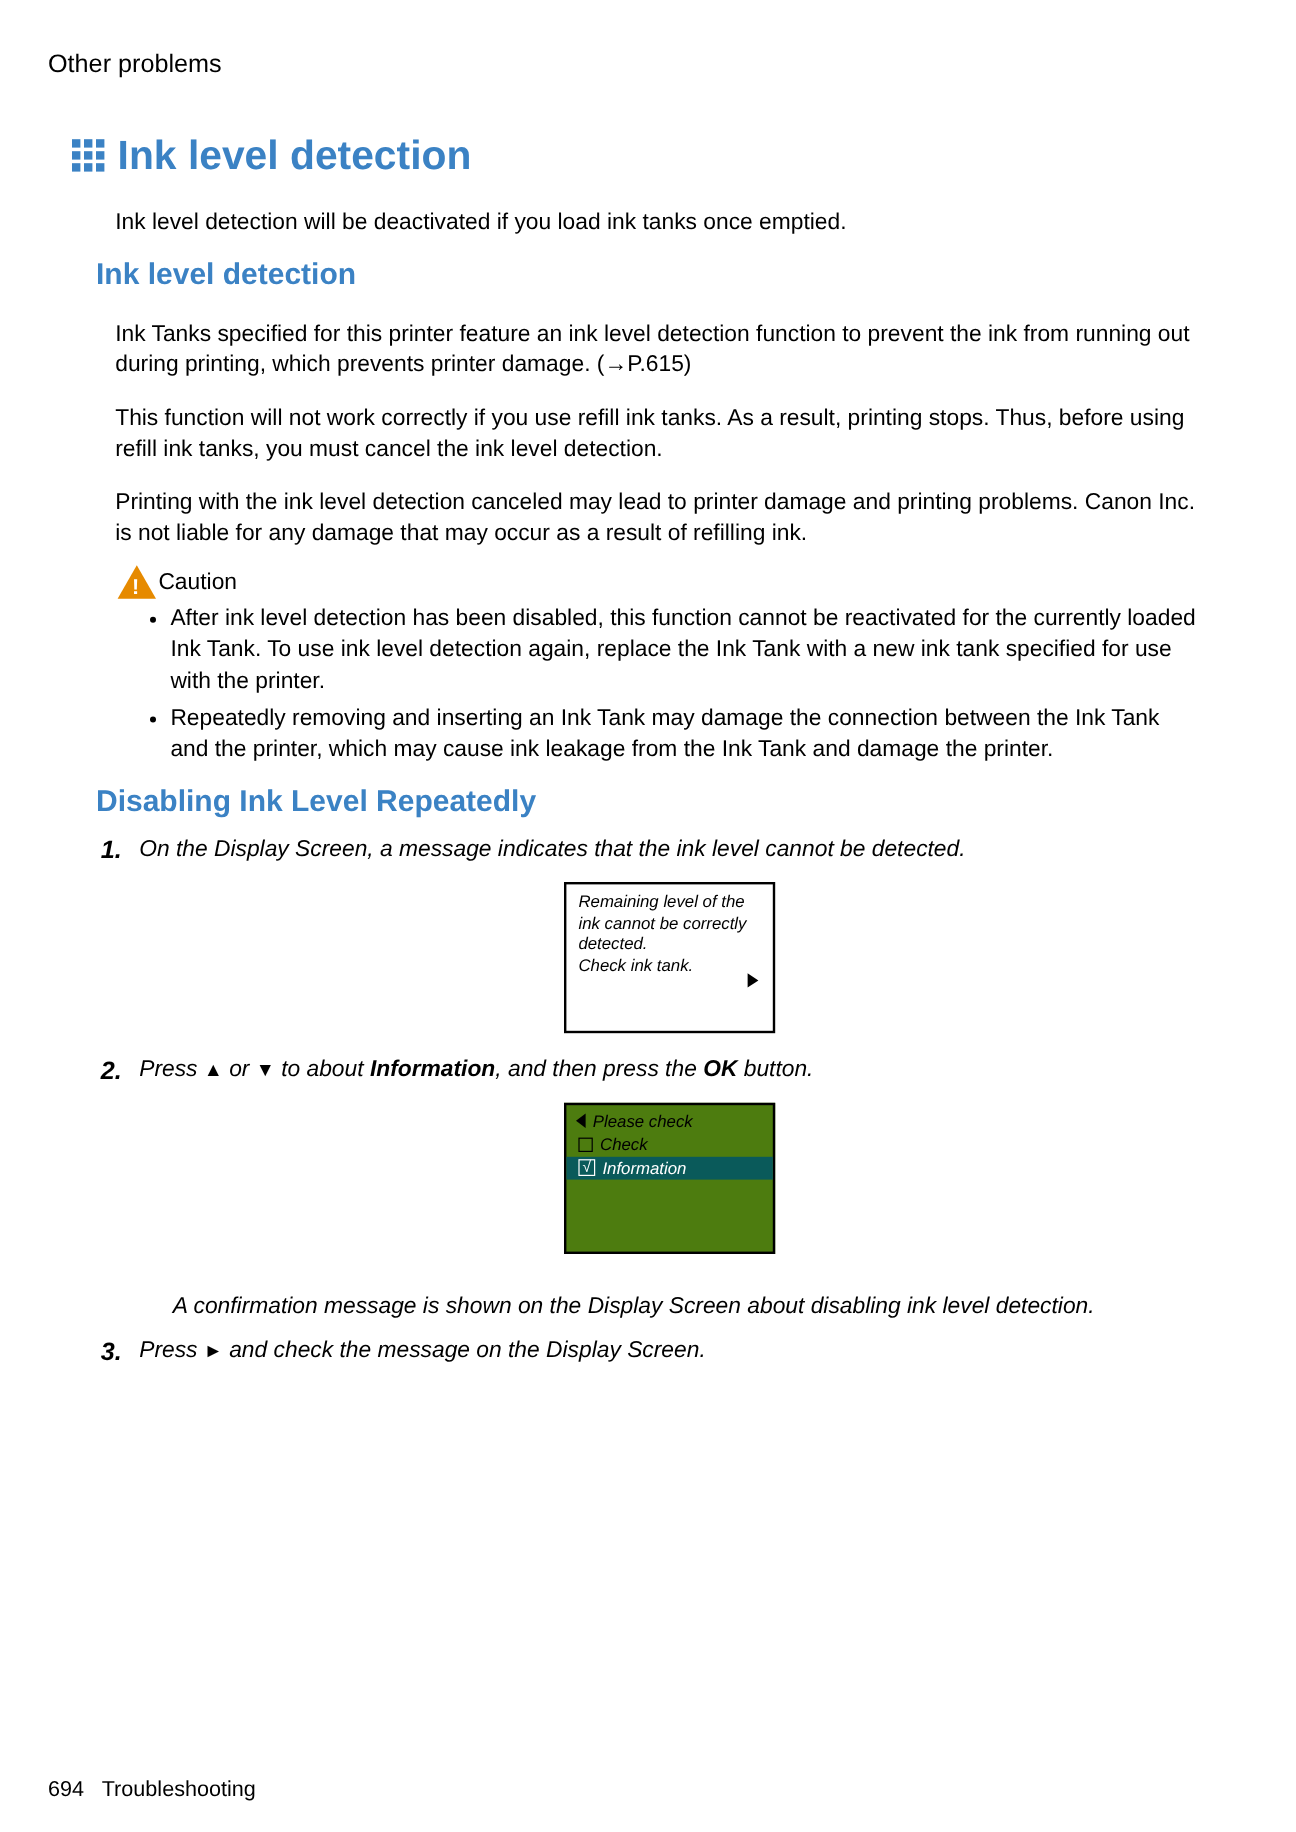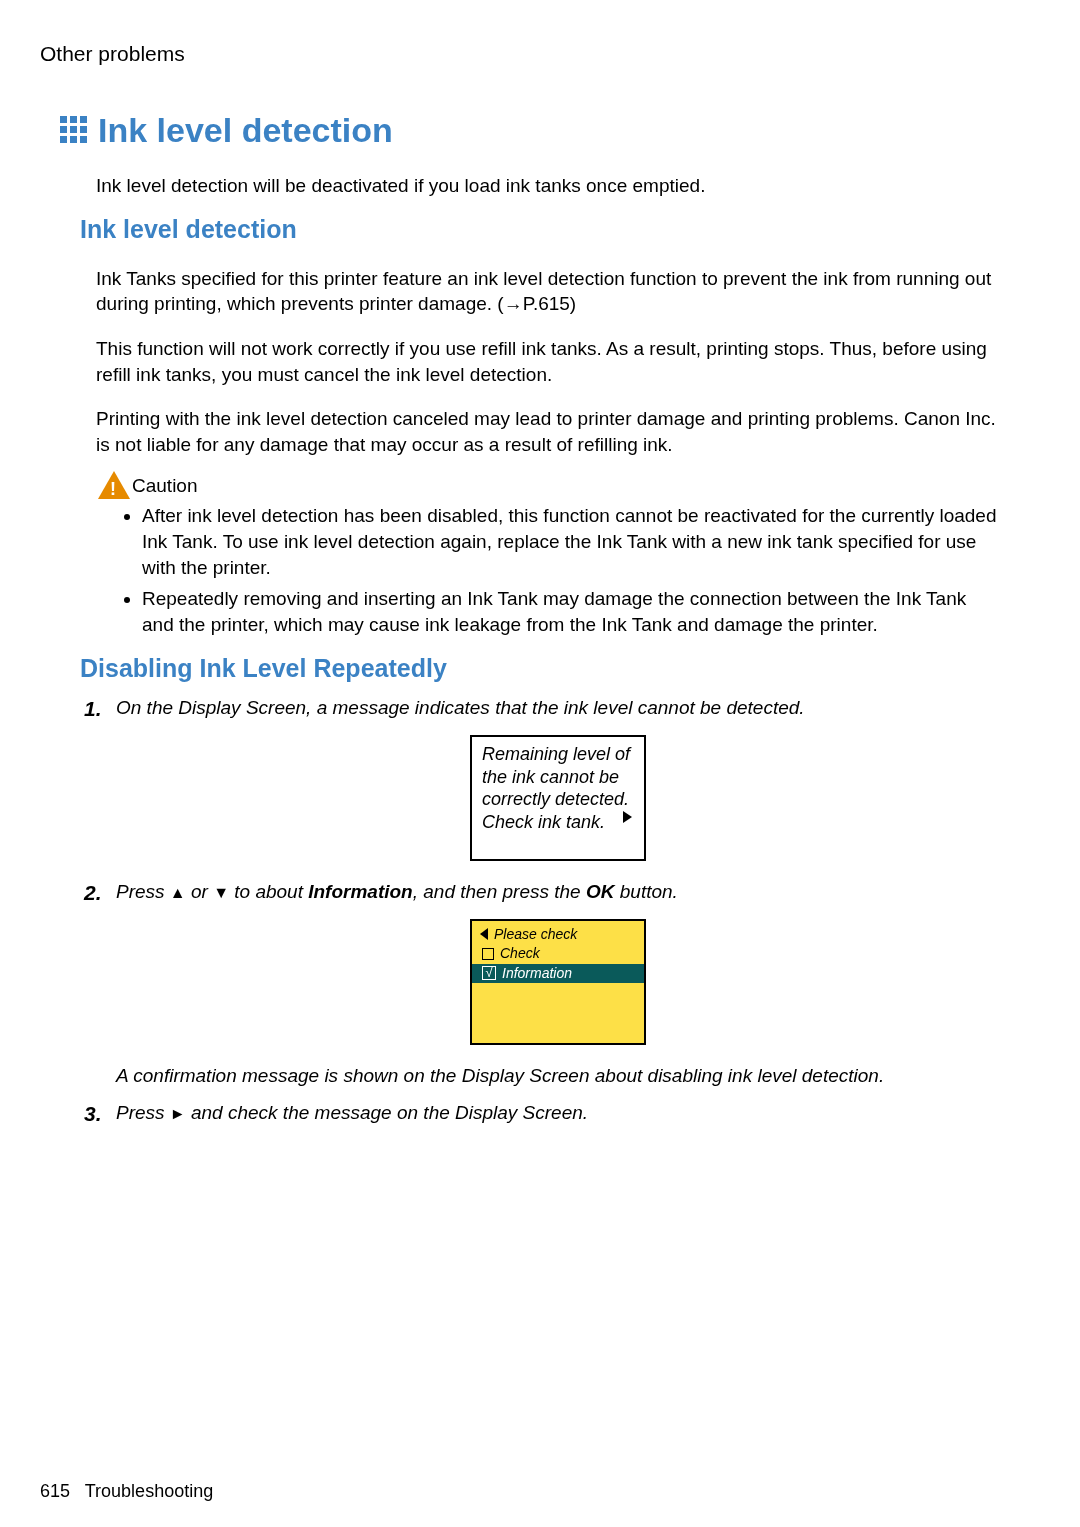--- a/index.html
+++ b/index.html
@@ -109,42 +109,42 @@
     top: 0;
     font-weight: bold;
     font-size: 21px;
   }
   .display-screen {
     width: 176px;
     height: 126px;
     border: 2px solid #000;
     margin: 14px auto 18px auto;
     padding: 6px 10px 6px 10px;
-    font-size: 18px;
+    font-size: 14px;
     line-height: 1.25;
     background: #fff;
     position: relative;
   }
   .display-screen .tri-right {
     position: absolute;
     right: 12px;
     bottom: 36px;
     width: 0; height: 0;
     border-top: 6px solid transparent;
     border-bottom: 6px solid transparent;
     border-left: 9px solid #000;
   }
   .menu-screen {
     width: 176px;
     height: 126px;
     border: 2px solid #000;
-    margin: 14px auto 18px auto;
+    margin: 14px auto 31px auto;
     font-size: 14px;
     line-height: 1.25;
-    background: #fde047;
+    background: #4d7c0f;
     padding: 4px 0 0 0;
   }
   .menu-row {
     display: flex;
     align-items: center;
     padding: 1px 8px;
     gap: 4px;
   }
   .menu-row.selected {
     background: var(--dark-teal);
@@ -240,27 +240,27 @@
       <div class="menu-row">
         <span class="menu-check-box"></span>
         <span>Check</span>
       </div>
       <div class="menu-row selected">
         <span class="menu-check-root" style="border:1px solid #fff;">√</span>
         <span>Information</span>
       </div>
     </div>
 
-    <div style="margin-bottom:4px;">A confirmation message is shown on the Display Screen about disabling ink level detection.</div>
+    <div style="margin-bottom:4px;margin-left:28px;">A confirmation message is shown on the Display Screen about disabling ink level detection.</div>
 
   </li>
 
   <li>
     <span>Press </span><span class="inline-sym">►</span><span> and check the message on the Display Screen.</span>
   </li>
 
 </ol>
 
 <div class="footer">
-  <span>615</span>
+  <span>694</span>
   <span> &nbsp;</span>
   <span>Troubleshooting</span>
 </div>
 
 </body></html>

